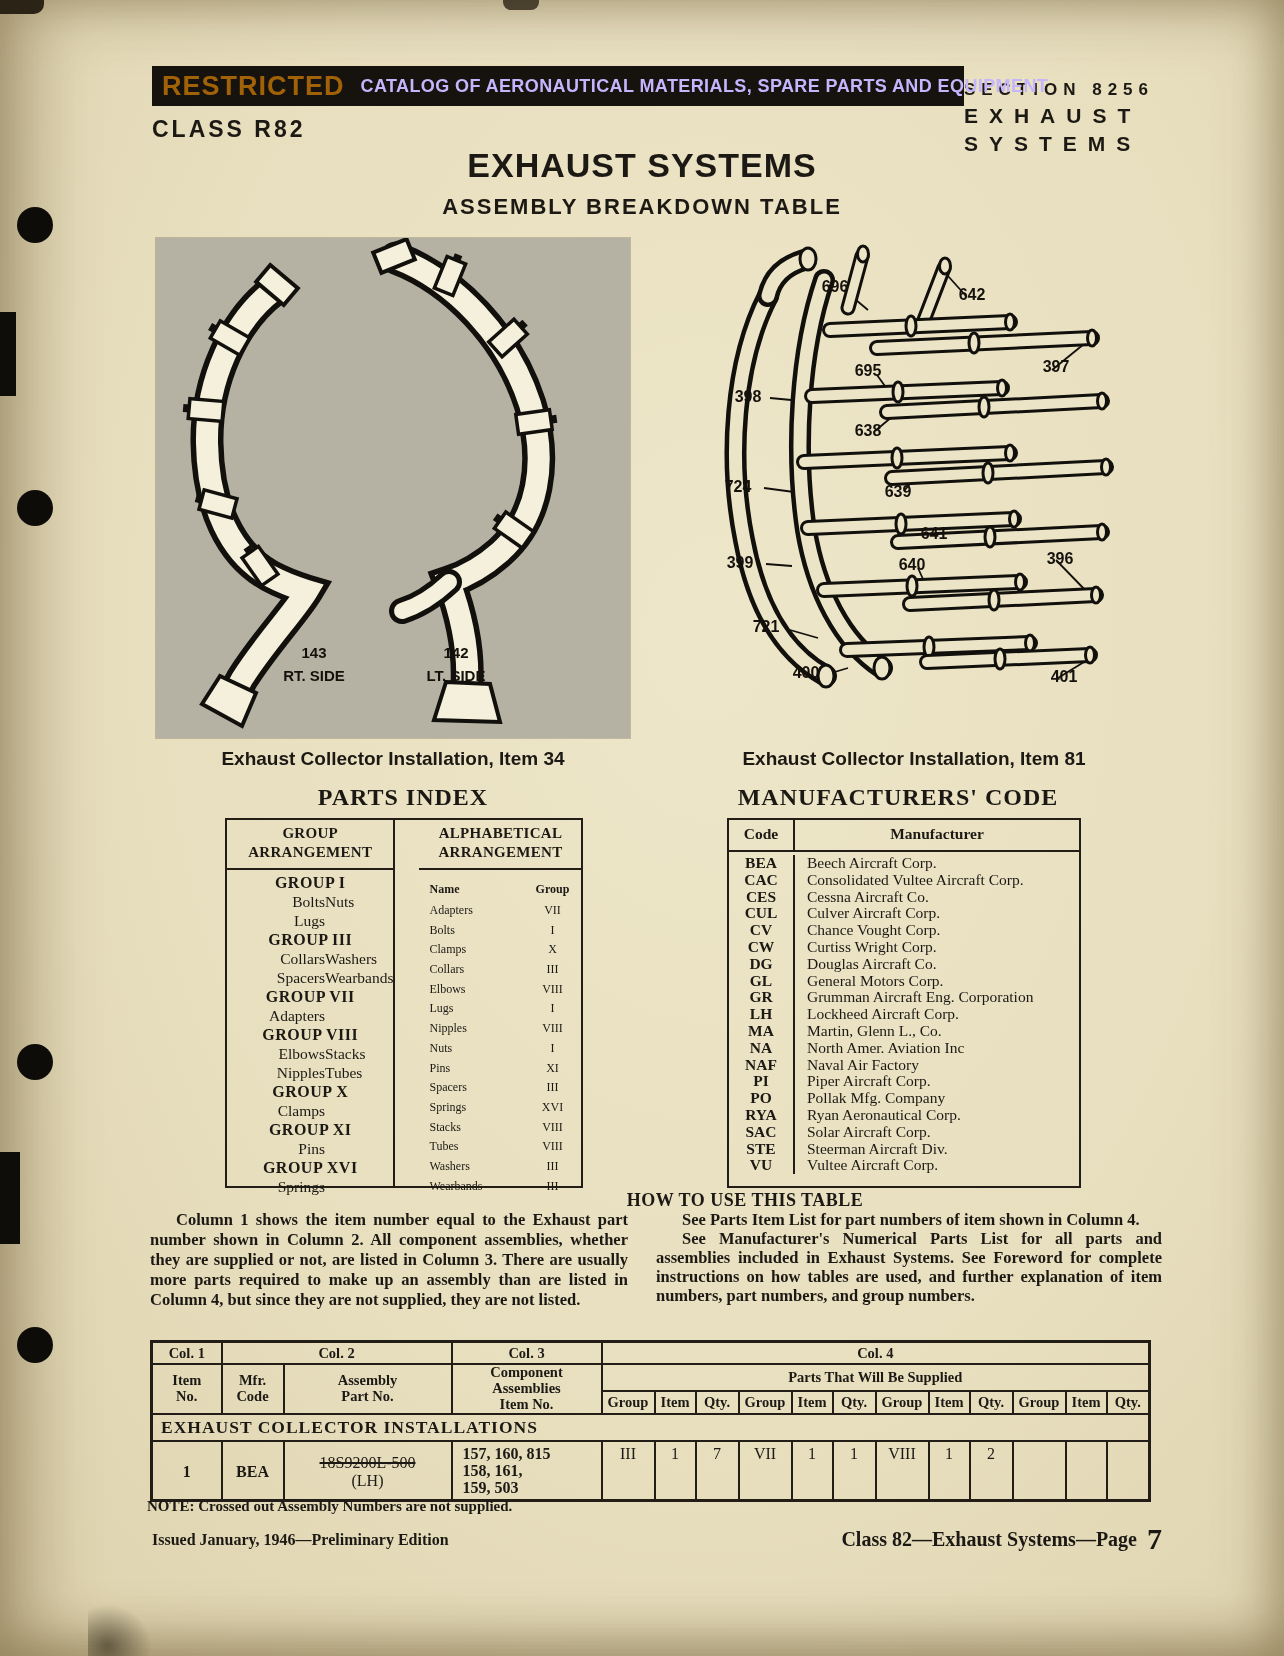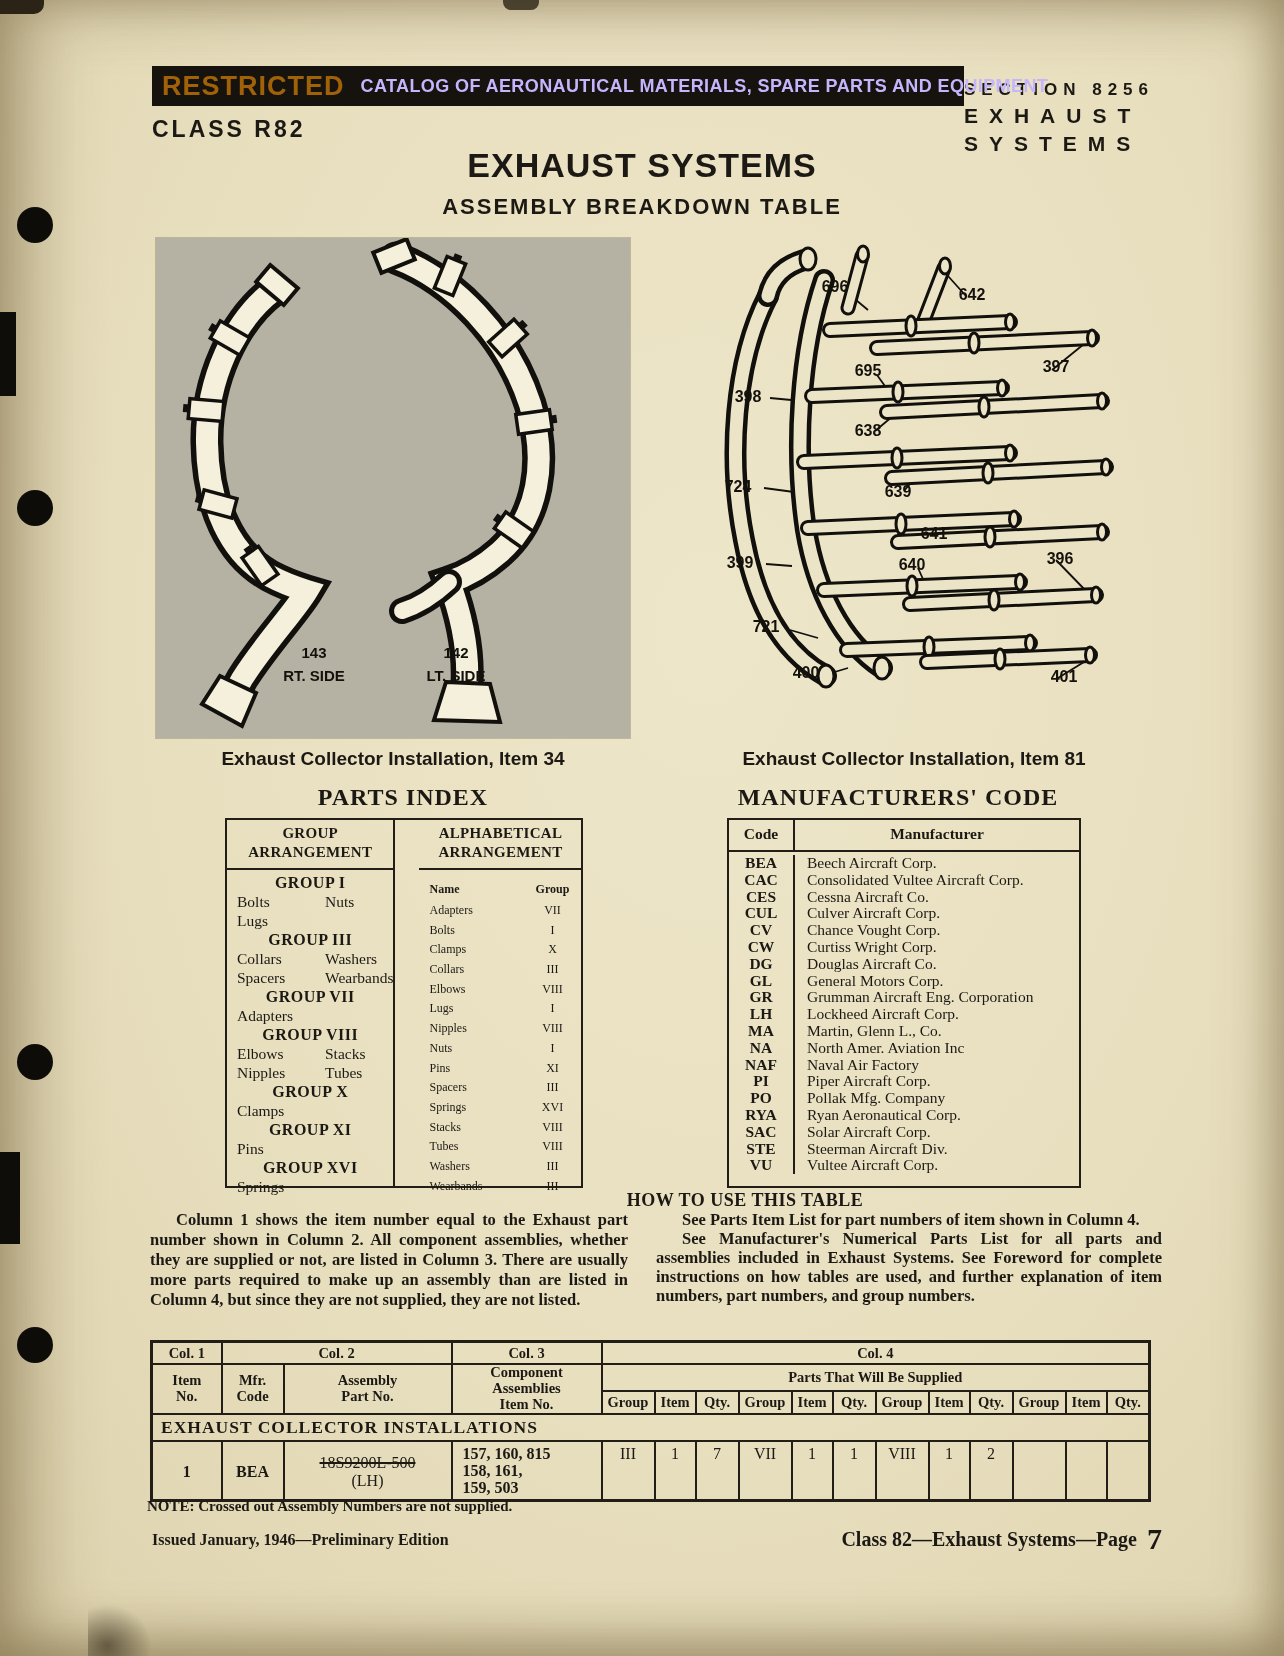--- a/index.html
+++ b/index.html
@@ -49,21 +49,21 @@
   .t-mfr { left:713px; width:370px; }
 
   .preline { white-space:pre-line; }
 
   .pi-table { position:absolute; left:225px; top:818px; width:354px; height:366px; border:2px solid #221e17; display:flex; }
   .pi-col-group { width:192px; border-right:2px solid #221e17; }
   .pi-col-alpha { flex:1;padding-left:24px; }
   .pi-colhead { height:44px; padding-top:4px; text-align:center; font:700 15px "Liberation Serif", serif; line-height:1.25; border-bottom:2px solid #221e17; letter-spacing:.3px; }
   .pi-body { padding-top:3px; }
   .gi-row { height:19px; line-height:19px; font-size:15.5px; display:flex; padding-left:10px; }
-  .gi-a { width:88px; } .gi-b { flex:1; }
+  .gi-a { width:88px;text-align:right; } .gi-b { flex:1; }
   .gi-row.row-head { display:block; padding-left:0; text-align:center; font-weight:700; letter-spacing:.5px; font-size:16px; }
   .al-row { display:flex; height:19.7px; line-height:19.7px; font-size:12px; padding-left:10px; }
   .al-head { margin-top:7px; font-weight:700; height:24px; line-height:24px; }
   .al-name { width:94px; } .al-group { width:58px; text-align:center; }
 
   .mc-table { position:absolute; left:727px; top:818px; width:350px; height:366px; border:2px solid #221e17; display:flex; flex-direction:column; }
   .mc-row { display:flex; align-items:stretch; font-size:15.5px; line-height:16.8px; }
   .mc-code { width:64px; border-right:2px solid #221e17; text-align:center; font-weight:700; flex-shrink:0; }
   .mc-name { flex:1; padding-left:24px; text-indent:-12px; }
   .mc-head { height:30px; border-bottom:2px solid #221e17; font-weight:700; }

